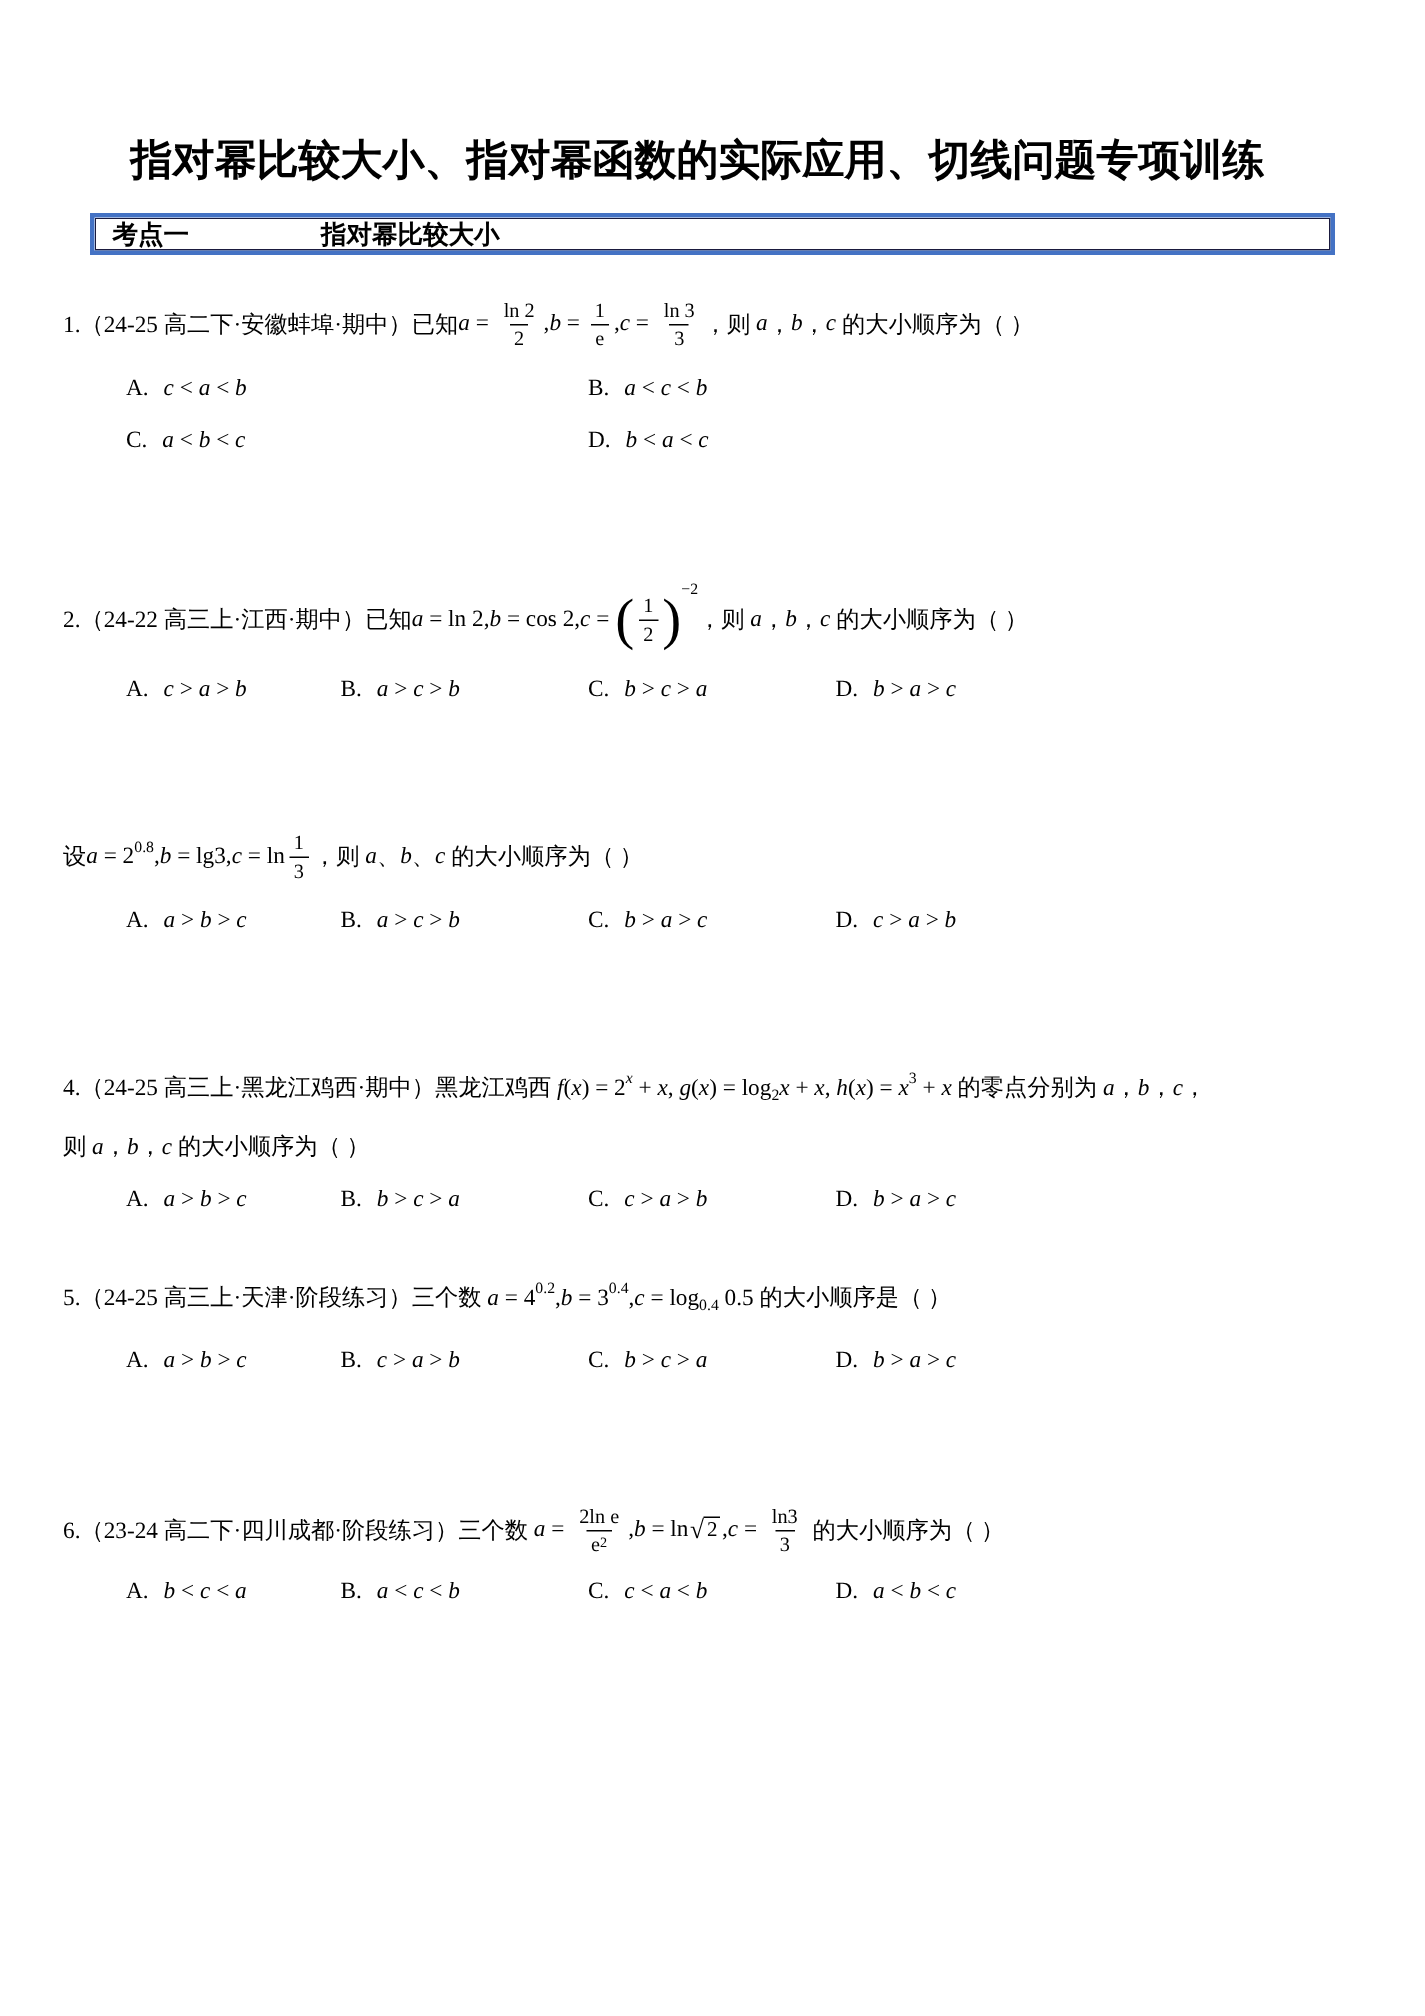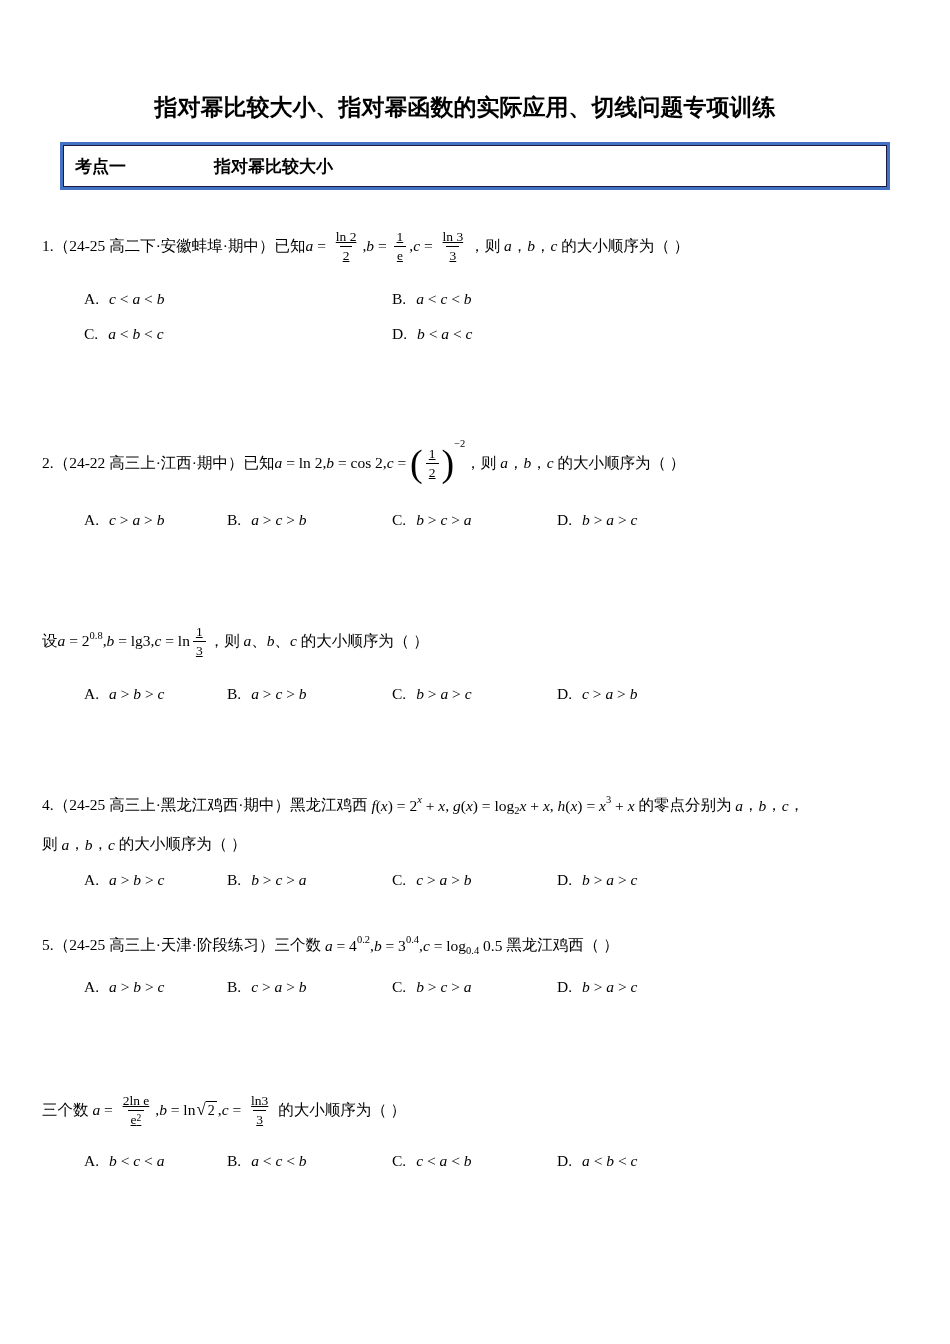--- a/index.html
+++ b/index.html
@@ -1,30 +1,30 @@
 <!DOCTYPE html>
 <html><head>
 <meta charset="utf-8">
 <style>
   html,body{margin:0;padding:0;background:#fff;}
   body{width:950px;height:1344px;overflow:hidden;font-family:"Liberation Serif","DejaVu Serif",serif;color:#000;}
   .page{position:relative;width:950px;height:1344px;box-sizing:border-box;padding:92px 60px 0 40px;}
-  .title{text-align:center;font-family:"Liberation Sans","DejaVu Sans",sans-serif;font-weight:700;font-size:23px;line-height:30px;margin:0;}
-  .sectionbox{margin-top:20px;margin-left:20px;width:830px;height:48px;box-sizing:border-box;border:3px solid #4472c4;box-shadow:inset 0 0 0 1px #1a1a3e;display:flex;align-items:center;padding-left:12px;background:#fff;}
+  .title{text-align:center;font-family:"Liberation Sans","DejaVu Sans",sans-serif;font-weight:700;font-size:28px;line-height:30px;margin:0;}
+  .sectionbox{margin-top:20px;margin-left:20px;width:830px;height:28px;box-sizing:border-box;border:3px solid #4472c4;box-shadow:inset 0 0 0 1px #1a1a3e;display:flex;align-items:center;padding-left:12px;background:#fff;}
   .sectionbox .badge{font-family:"Liberation Sans","DejaVu Sans",sans-serif;font-weight:700;font-size:17px;}
   .sectionbox .secname{font-family:"Liberation Sans","DejaVu Sans",sans-serif;font-weight:700;font-size:17px;margin-left:88px;}
   #questions{font-size:15.5px;}
   .q{margin-left:2px;}
   .stem{display:flex;align-items:center;flex-wrap:nowrap;}
   .stem>span{white-space:pre;}
   .stem2{margin-top:18px;}
   .qhead{font-weight:400;}
   .mv{font-style:italic;font-family:"Liberation Serif",serif;}
   .mr,.ct{font-family:"Liberation Serif",serif;}
-  .frac{display:inline-flex;flex-direction:column;align-items:center;text-align:right;font-size:13.5px;line-height:1.3;margin:14px 3px;text-decoration:underline;}
+  .frac{display:inline-flex;flex-direction:column;align-items:center;text-align:right;font-size:13.5px;line-height:1.3;margin:4px 3px;}
   .frac .num,.frac .den{padding:0 3px;white-space:pre;}
   .frac .den{border-top:1px solid #000;}
   .sup{position:relative;top:-6px;font-size:10.5px;}
   .sup.hi{top:-20px;}
   .sub{position:relative;top:5px;font-size:10.5px;}
   .frac .sup{font-size:9.5px;top:-3px;}
   .sqrt{display:inline-flex;align-items:flex-start;margin:0 1px;}
   .sqrt::before{content:"\221A";font-size:17px;line-height:1;}
   .rad{border-top:1px solid #000;font-size:14px;line-height:1.3;padding:0 2px;}
   .pgroup{display:inline-flex;align-items:center;}
@@ -257,21 +257,21 @@
           <span class="sup"><span class="mr">0.2</span></span>
           <span class="mr">,</span>
           <span class="mv">b</span>
           <span class="mr"> = 3</span>
           <span class="sup"><span class="mr">0.4</span></span>
           <span class="mr">,</span>
           <span class="mv">c</span>
           <span class="mr"> = log</span>
           <span class="sub"><span class="mr">0.4</span></span>
           <span class="mr"> 0.5</span>
-          <span class="ct"> 黑龙江鸡西（ ）</span>
+          <span class="ct"> 的大小顺序是（ ）</span>
         </p>
         <div class="optrow cols4">
           <span class="opt">
             <span class="lab">A.</span>
             <span class="om"><span class="mv">a</span><span class="mr"> &gt; </span><span class="mv">b</span><span class="mr"> &gt; </span><span class="mv">c</span></span>
           </span>
           <span class="opt">
             <span class="lab">B.</span>
             <span class="om"><span class="mv">c</span><span class="mr"> &gt; </span><span class="mv">a</span><span class="mr"> &gt; </span><span class="mv">b</span></span>
           </span>
@@ -280,20 +280,21 @@
             <span class="om"><span class="mv">b</span><span class="mr"> &gt; </span><span class="mv">c</span><span class="mr"> &gt; </span><span class="mv">a</span></span>
           </span>
           <span class="opt">
             <span class="lab">D.</span>
             <span class="om"><span class="mv">b</span><span class="mr"> &gt; </span><span class="mv">a</span><span class="mr"> &gt; </span><span class="mv">c</span></span>
           </span>
         </div>
       </div>
       <div class="q">
         <p class="stem" style="margin: 0px;">
+          <span class="qhead">6.（23-24 高二下·四川成都·阶段练习）</span>
           <span class="ct">三个数 </span>
           <span class="mv">a</span>
           <span class="mr"> = </span>
           <span class="frac"><span class="num"><span class="mr">2ln e</span></span><span class="den"><span class="mr">e</span><span class="sup"><span class="mr">2</span></span></span></span>
           <span class="mr">,</span>
           <span class="mv">b</span>
           <span class="mr"> = ln</span>
           <span class="sqrt"><span class="rad"><span class="mr">2</span></span></span>
           <span class="mr">,</span>
           <span class="mv">c</span>

